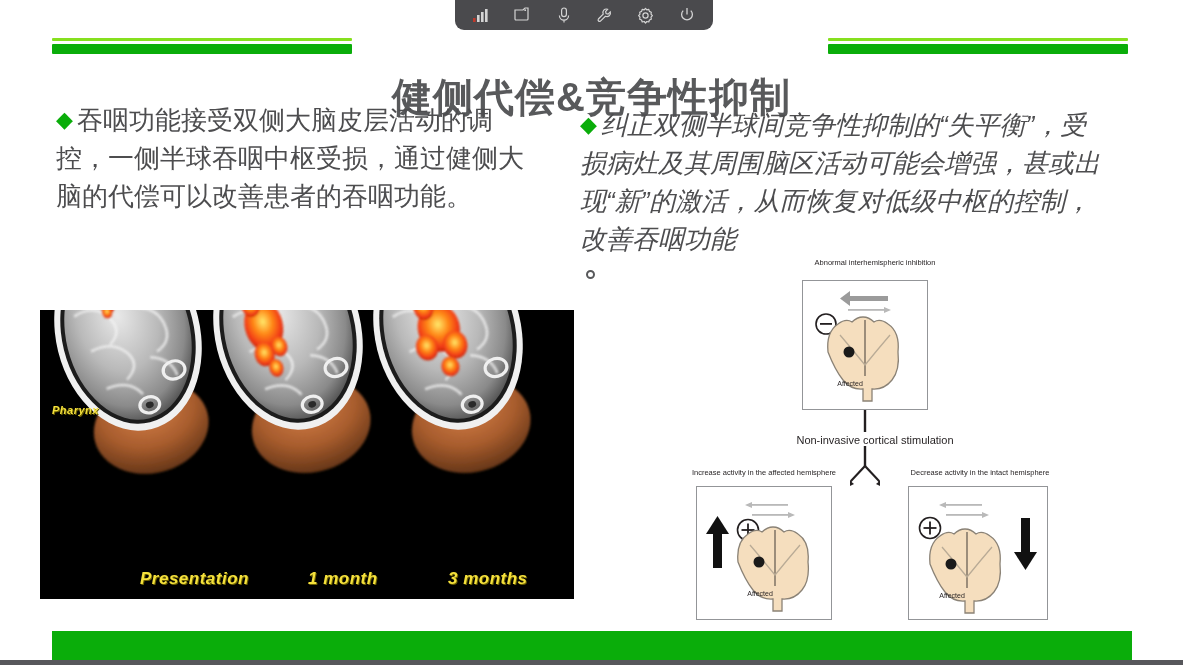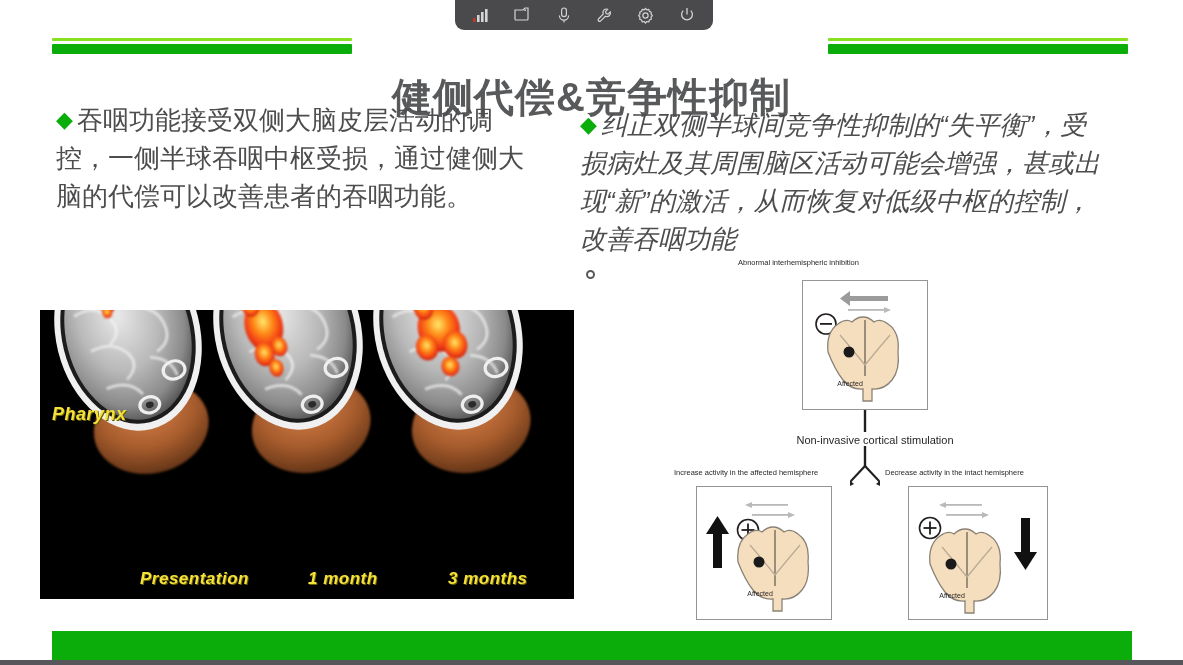--- a/index.html
+++ b/index.html
@@ -111,21 +111,21 @@
     width: 534px;
     height: 289px;
     background: #000000;
     overflow: hidden;
   }
   #brain-figure .pharynx-label {
     position: absolute;
     left: 12px;
     top: 94px;
     color: #f5e13c;
-    font-size: 18px;
+    font-size: 11px;
     font-weight: bold;
     font-style: italic;
     text-shadow: 1px 1px 0 #6b5f00;
     letter-spacing: 0.5px;
   }
   #brain-figure .scan-caption {
     position: absolute;
     bottom: 10px;
     color: #f5e13c;
     font-size: 17px;
@@ -144,20 +144,21 @@
     position: absolute;
     left: 660px;
     top: 258px;
     width: 430px;
     height: 372px;
   }
   #schematic .panel-label {
     position: absolute;
     font-size: 7.5px;
     color: #231f20;
+    text-align: center;
     line-height: 10px;
     white-space: nowrap;
   }
   #schematic .panel-box {
     position: absolute;
     border: 1px solid #939598;
     background: #ffffff;
     box-sizing: border-box;
   }
   #schematic .mid-label {

